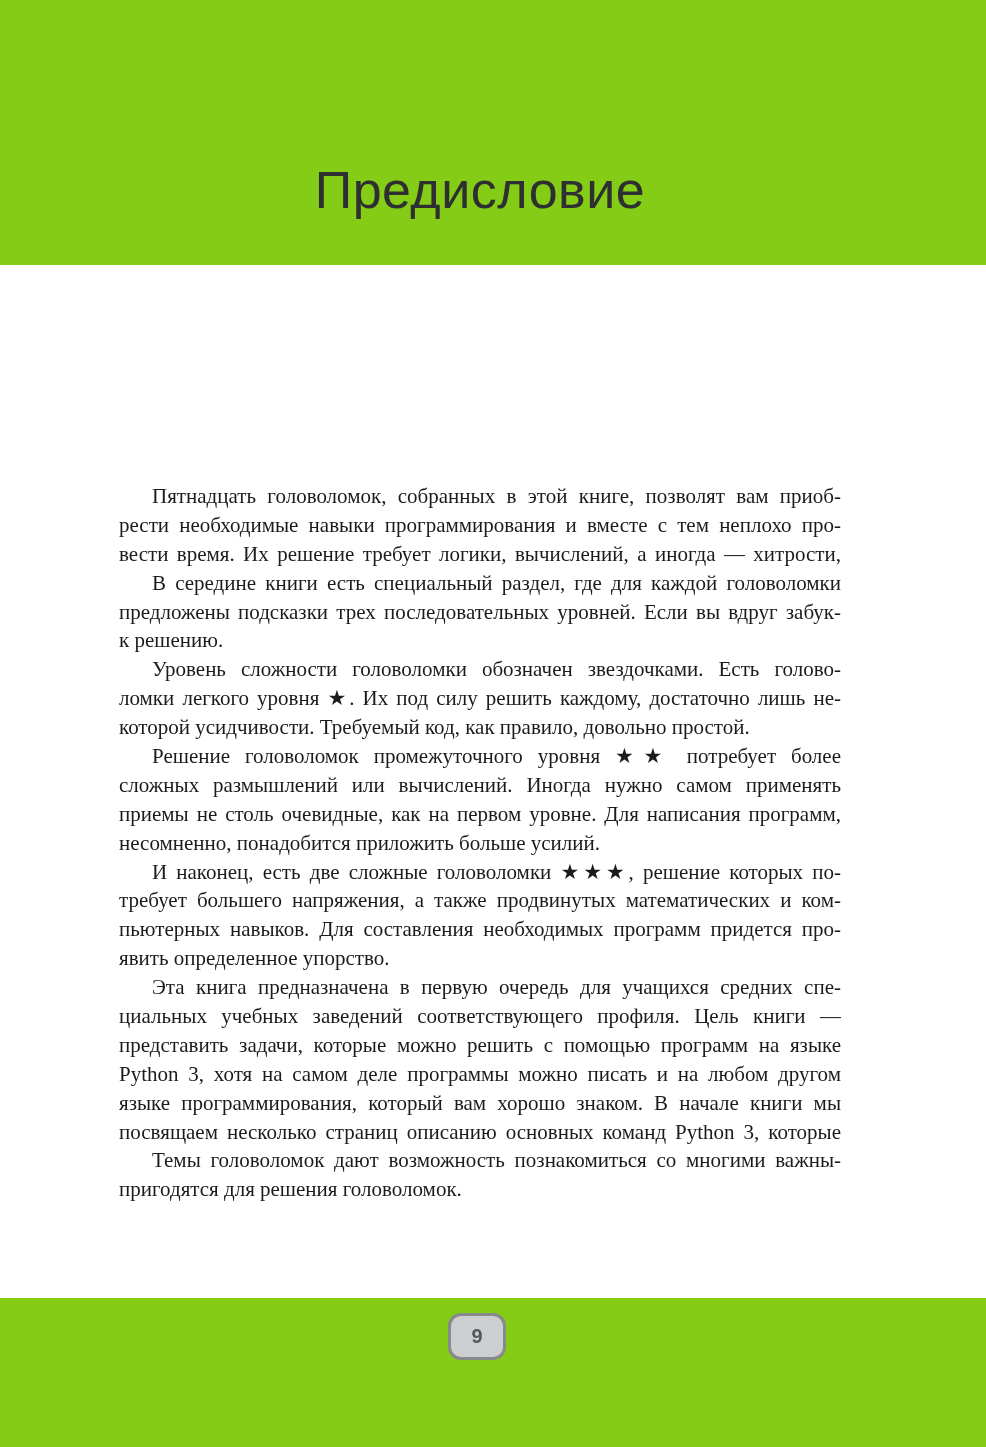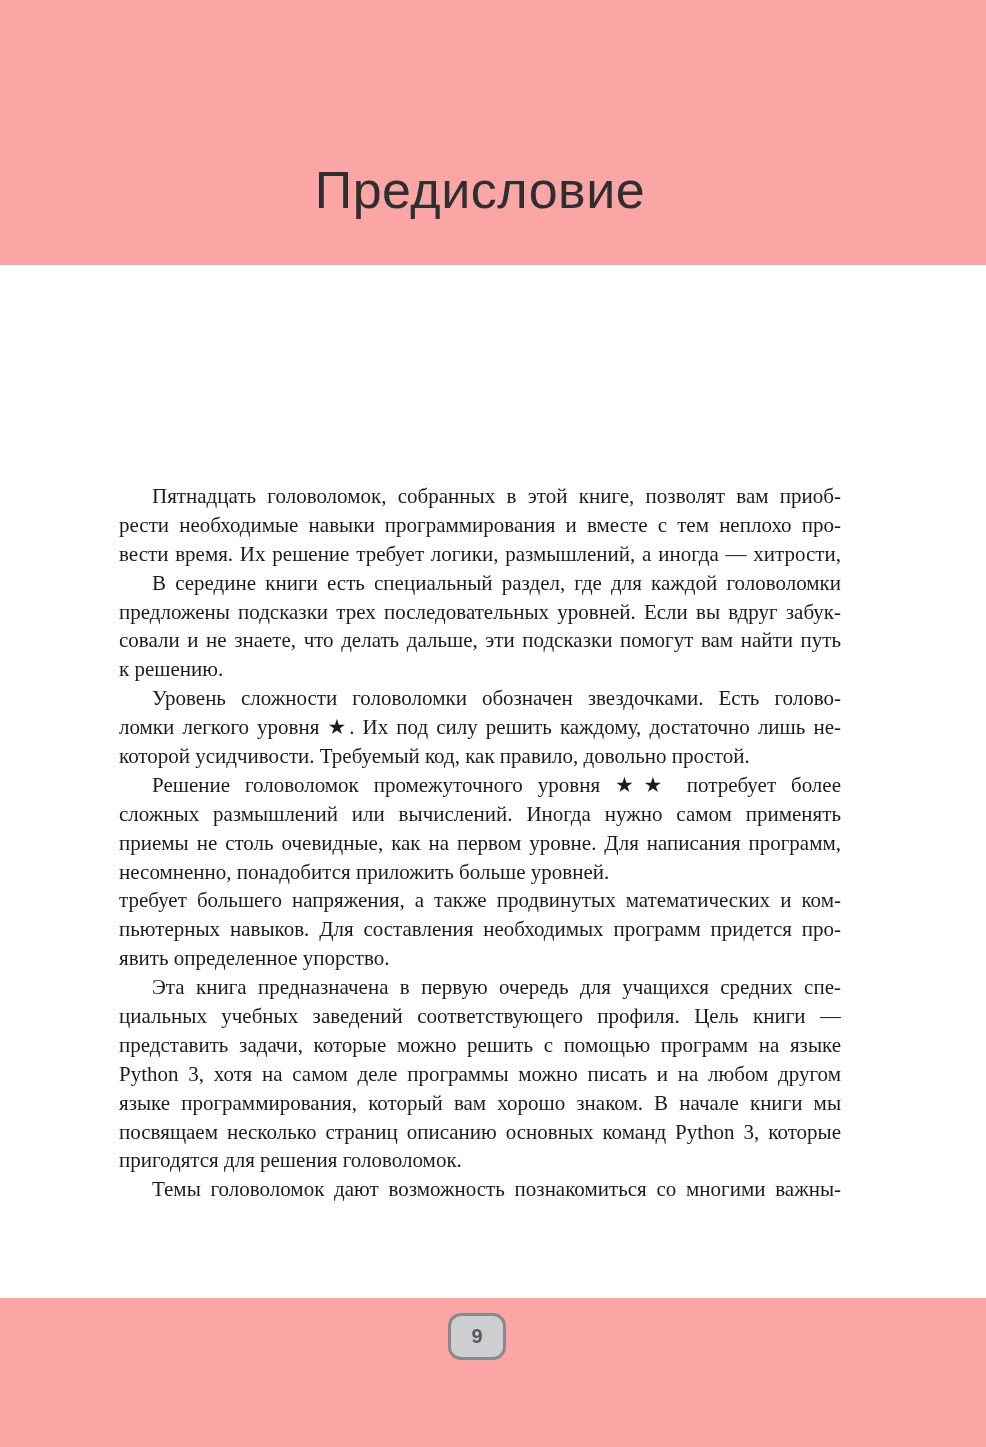--- a/index.html
+++ b/index.html
@@ -6,21 +6,21 @@
   body {
     width: 986px; height: 1447px;
     background: #ffffff;
     position: relative;
     overflow: hidden;
     font-family: "Liberation Serif", "DejaVu Serif", serif;
   }
   .page { position: absolute; inset: 0; }
 
   
-  .band { position: absolute; left: 0; width: 986px; background: #fca5a5; }
+  .band { position: absolute; left: 0; width: 986px; background: #84cc16; }
   .band.top { top: 0; height: 265px; }
   .band.bottom { top: 1298px; height: 149px; }
 
   .title {
     position: absolute;
     left: 119px; width: 722px;
     bottom: 45px;
     margin: 0;
     text-align: center;
     font-family: "Liberation Sans", sans-serif;
@@ -68,43 +68,43 @@
 
 <div class="page">
 
   <header class="band top">
     <h1 class="title">Предисловие</h1>
   </header>
 
   <main class="content" id="paragraphs">
       <div class="line first">Пятнадцать головоломок, собранных в этой книге, позволят вам приоб-</div>
       <div class="line">рести необходимые навыки программирования и вместе с тем неплохо про-</div>
-      <div class="line">вести время. Их решение требует логики, размышлений, а иногда — хитрости,</div>
+      <div class="line">вести время. Их решение требует логики, вычислений, а иногда — хитрости,</div>
       <div class="line first">В середине книги есть специальный раздел, где для каждой головоломки</div>
       <div class="line">предложены подсказки трех последовательных уровней. Если вы вдруг забук-</div>
-      <div class="line">совали и не знаете, что делать дальше, эти подсказки помогут вам найти путь</div>
       <div class="line final">к решению.</div>
       <div class="line first">Уровень сложности головоломки обозначен звездочками. Есть голово-</div>
       <div class="line">ломки легкого уровня ★. Их под силу решить каждому, достаточно лишь не-</div>
       <div class="line final">которой усидчивости. Требуемый код, как правило, довольно простой.</div>
       <div class="line first">Решение головоломок промежуточного уровня ★★ потребует более</div>
       <div class="line">сложных размышлений или вычислений. Иногда нужно самом применять</div>
       <div class="line">приемы не столь очевидные, как на первом уровне. Для написания программ,</div>
-      <div class="line final">несомненно, понадобится приложить больше уровней.</div>
+      <div class="line final">несомненно, понадобится приложить больше усилий.</div>
+      <div class="line first">И наконец, есть две сложные головоломки ★★★, решение которых по-</div>
       <div class="line">требует большего напряжения, а также продвинутых математических и ком-</div>
       <div class="line">пьютерных навыков. Для составления необходимых программ придется про-</div>
       <div class="line final">явить определенное упорство.</div>
       <div class="line first">Эта книга предназначена в первую очередь для учащихся средних спе-</div>
       <div class="line">циальных учебных заведений соответствующего профиля. Цель книги —</div>
       <div class="line">представить задачи, которые можно решить с помощью программ на языке</div>
       <div class="line">Python 3, хотя на самом деле программы можно писать и на любом другом</div>
       <div class="line">языке программирования, который вам хорошо знаком. В начале книги мы</div>
       <div class="line">посвящаем несколько страниц описанию основных команд Python 3, которые</div>
+      <div class="line first">Темы головоломок дают возможность познакомиться со многими важны-</div>
       <div class="line final">пригодятся для решения головоломок.</div>
-      <div class="line first">Темы головоломок дают возможность познакомиться со многими важны-</div>
     </main>
 
   <footer class="band bottom">
     <div class="page-badge">
       <span>9</span>
     </div>
   </footer>
 
 </div>
 

